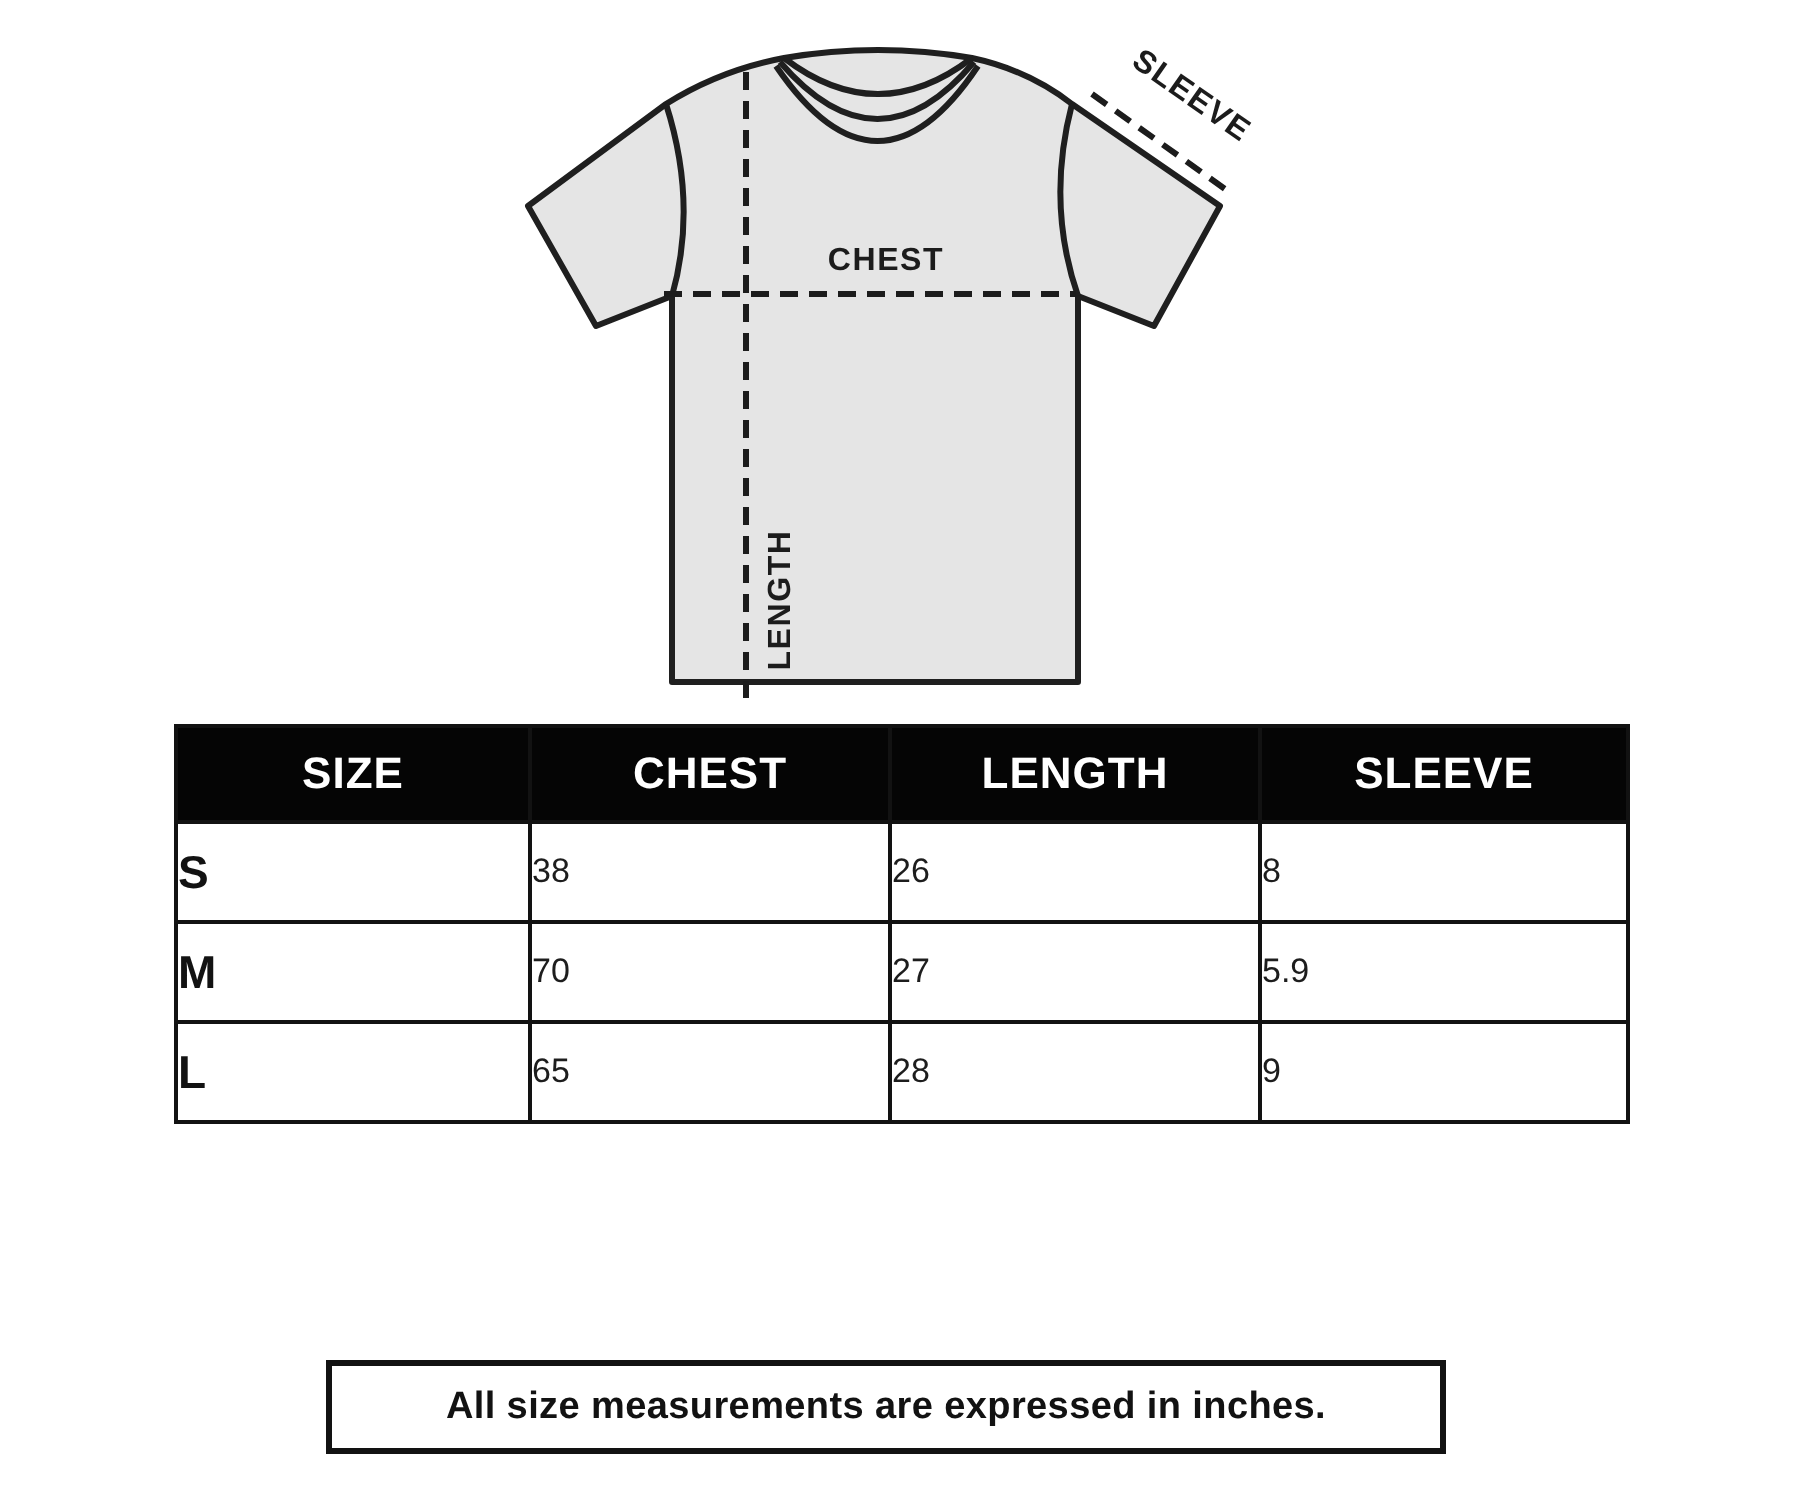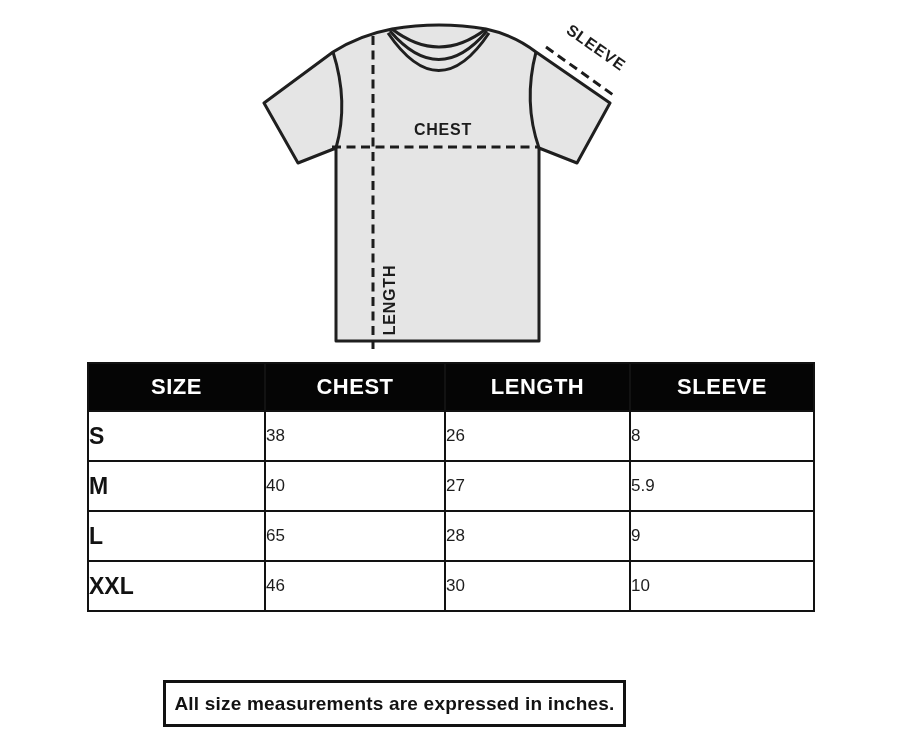--- a/index.html
+++ b/index.html
@@ -43,21 +43,21 @@
     letter-spacing: 0.5px;
   }
   table.size-table td { height: 50px; background: #ffffff; }
   td.size-cell  { font-weight: bold; font-size: 23px; color: #121212; }
   td.value-cell { font-weight: normal; font-size: 17px; color: #1d1d1d; }
 
   
   .footer-note {
     position: absolute;
     left: 163px; top: 680px;
-    width: 463px; height: 47px;
+    width: 560px; height: 47px;
     border: 3px solid #121212;
     background: #ffffff;
     display: flex; align-items: center; justify-content: center;
     font-weight: bold; font-size: 19px; color: #121212;
     letter-spacing: 0.2px;
   }
 </style>
 </head>
 <body>
 
@@ -113,35 +113,29 @@
       </thead>
       <tbody>
         <tr>
           <td class="size-cell">S</td>
           <td class="value-cell">38</td>
           <td class="value-cell">26</td>
           <td class="value-cell">8</td>
         </tr>
         <tr>
           <td class="size-cell">M</td>
-          <td class="value-cell">40</td>
+          <td class="value-cell">70</td>
           <td class="value-cell">27</td>
           <td class="value-cell">5.9</td>
         </tr>
         <tr>
           <td class="size-cell">L</td>
           <td class="value-cell">65</td>
           <td class="value-cell">28</td>
           <td class="value-cell">9</td>
-        </tr>
-        <tr>
-          <td class="size-cell">XXL</td>
-          <td class="value-cell">46</td>
-          <td class="value-cell">30</td>
-          <td class="value-cell">10</td>
         </tr>
       </tbody>
     </table>
   </div>
 
   <div class="footer-note">
     <span>All size measurements are expressed in inches.</span>
   </div>
 
 </div>

